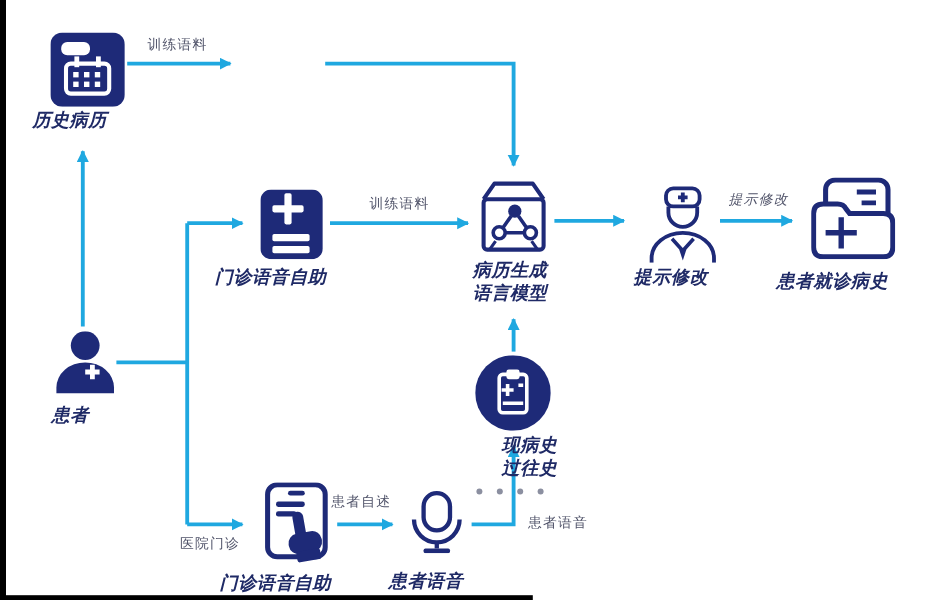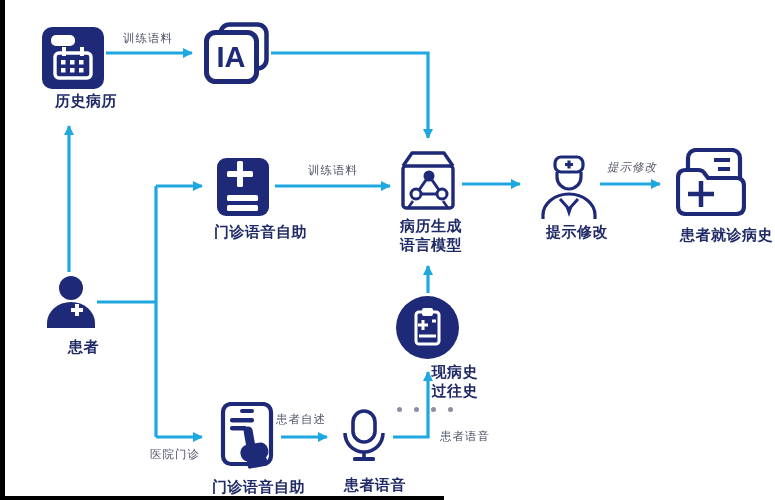--- a/index.html
+++ b/index.html
@@ -2,22 +2,22 @@
 <html><head>
 <meta charset="utf-8">
 <style>
   html,body{margin:0;padding:0;background:#ffffff;}
   #canvas{
     position:relative;width:775px;height:500px;background:#ffffff;overflow:hidden;
     font-family:"Liberation Sans","DejaVu Sans",sans-serif;
   }
   .abs{position:absolute;}
   .node-label{
-    position:absolute;text-align:right;color:#1f2a66;font-weight:700;
-    font-size:15px;letter-spacing:0.5px;line-height:19px;white-space:nowrap;
+    position:absolute;text-align:left;color:#1f2a66;font-weight:700;
+    font-size:15px;letter-spacing:0.5px;line-height:19px;white-space:nowrap;font-style:italic;
   }
   .edge-label{
     position:absolute;text-align:center;color:#51546a;font-weight:400;
     font-size:11.5px;letter-spacing:1px;line-height:14px;white-space:nowrap;
   }
   .icon-box{position:absolute;}
   .icon-box svg{display:block;width:100%;height:100%;}
   .bar{position:absolute;background:#000000;}
   .dot{position:absolute;width:5px;height:5px;border-radius:50%;background:#8b8fa0;}
 </style>
@@ -59,27 +59,20 @@
         <rect x="19" y="33" width="4.5" height="4.5"></rect>
           <rect x="28" y="33" width="4.5" height="4.5"></rect>
           <rect x="37" y="33" width="4.5" height="4.5"></rect>
         <rect x="19" y="41" width="4.5" height="4.5"></rect>
           <rect x="28" y="41" width="4.5" height="4.5"></rect>
           <rect x="37" y="41" width="4.5" height="4.5"></rect>
       </g>
     </svg>
   </div>
 
-  <div class="icon-box" style="left:204px;top:22px;width:66px;height:62px;">
-    <svg viewBox="0 0 66 62">
-      <rect x="16.5" y="2.5" width="46" height="44" rx="9" fill="none" stroke="#1e2a78" stroke-width="4.5"></rect>
-      <rect x="2.5" y="10.5" width="50" height="49" rx="9" fill="#ffffff" stroke="#1e2a78" stroke-width="5"></rect>
-      <text x="27" y="45" text-anchor="middle" font-size="29" font-weight="800" fill="#1e2a78">IA</text>
-    </svg>
-  </div>
 
   <div class="icon-box" style="left:217px;top:158px;width:52px;height:58px;">
     <svg viewBox="0 0 52 58">
       <rect width="52" height="58" rx="9" fill="#1e2a78"></rect>
       <rect x="10" y="13" width="26" height="6" rx="1.5" fill="#ffffff"></rect>
       <rect x="20" y="3" width="6" height="26" rx="1.5" fill="#ffffff"></rect>
       <rect x="10" y="37" width="31" height="6" rx="1.5" fill="#ffffff"></rect>
       <rect x="10" y="47" width="31" height="6" rx="1.5" fill="#ffffff"></rect>
     </svg>
   </div>

